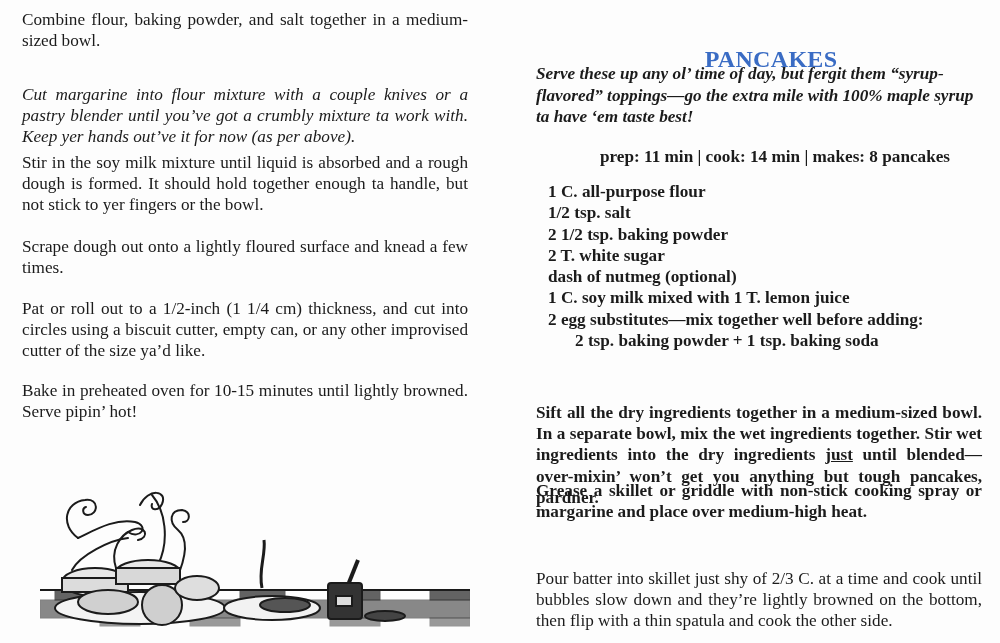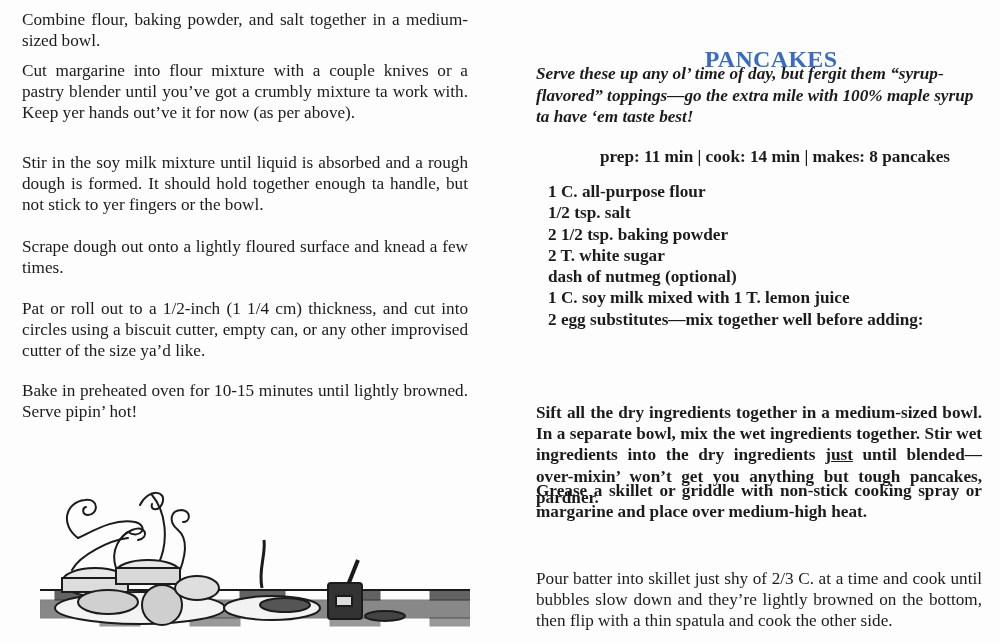--- a/index.html
+++ b/index.html
@@ -27,21 +27,21 @@
       left: 536px;
       width: 446px;
     }
     .para {
       font-size: 17.2px;
       line-height: 21.2px;
       text-align: justify;
       margin: 0;
     }
     .left-page .para.p0 { position: absolute; top: 9px; width: 446px; }
-    .left-page .para.p1 { position: absolute; top: 60px; width: 446px; }
+    .left-page .para.p1 { position: absolute; top: 84px; width: 446px; font-style: italic; }
     .left-page .para.p2 { position: absolute; top: 152px; width: 446px; }
     .left-page .para.p3 { position: absolute; top: 236px; width: 446px; }
     .left-page .para.p4 { position: absolute; top: 298px; width: 446px; }
     .left-page .para.p5 { position: absolute; top: 380px; width: 446px; }
 
     .recipe-title {
       position: absolute;
       top: 34px;
       left: 0;
       width: 446px;
@@ -175,17 +175,18 @@
     <span>prep: 11 min</span><span> | </span><span>cook: 14 min</span><span> | </span><span>makes: 8 pancakes</span>
   </p>
   <ul class="ingredients">
     <li>1 C. all-purpose flour</li>
     <li>1/2 tsp. salt</li>
     <li>2 1/2 tsp. baking powder</li>
     <li>2 T. white sugar</li>
     <li>dash of nutmeg (optional)</li>
     <li>1 C. soy milk mixed with 1 T. lemon juice</li>
     <li>2 egg substitutes—mix together well before adding:</li>
+    <li class="sub">2 tsp. baking powder + 1 tsp. baking soda</li>
   </ul>
   <p class="para r0"><span>Sift all the dry ingredients together in a medium-sized bowl. In a separate bowl, mix the wet ingredients together. Stir wet ingredients into the dry ingredients </span><span class="u">just</span><span> until blended—over-mixin’ won’t get you anything but tough pancakes, pardner.</span></p>
   <p class="para r1">Grease a skillet or griddle with non-stick cooking spray or margarine and place over medium-high heat.</p>
   <p class="para r2">Pour batter into skillet just shy of 2/3 C. at a time and cook until bubbles slow down and they’re lightly browned on the bottom, then flip with a thin spatula and cook the other side.</p>
 </div>
 
 </body></html>

